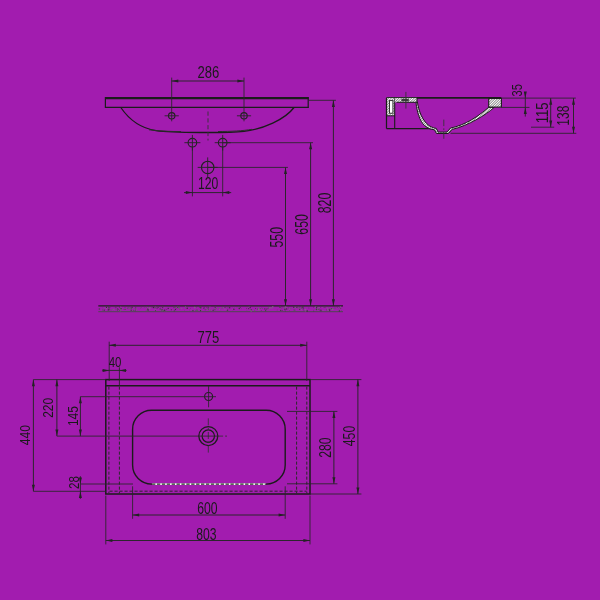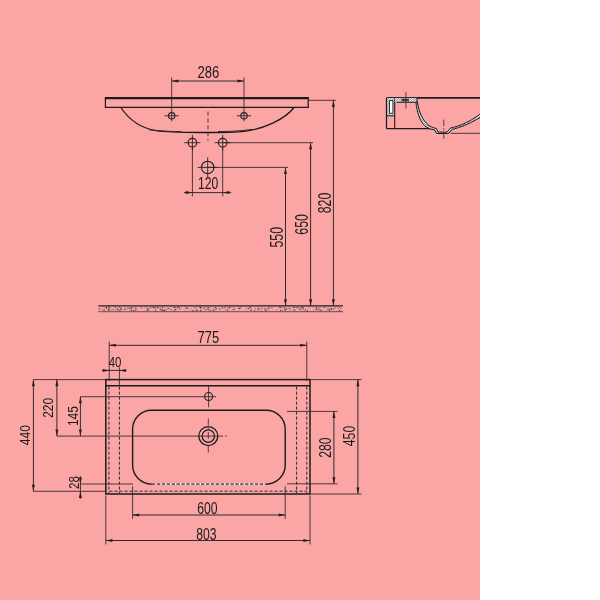--- a/index.html
+++ b/index.html
@@ -1,17 +1,17 @@
 <!DOCTYPE html>
 <html><head>
 <meta charset="utf-8">
 <title>Washbasin technical drawing</title>
 <style>
 html,body{margin:0;padding:0;background:#ffffff;}
-#page{width:480px;height:600px;position:relative;background:#fca5a5;overflow:hidden;}
+#page{width:600px;height:600px;position:relative;background:#a21caf;overflow:hidden;}
 svg{display:block;}
 text{font-family:"Liberation Sans",sans-serif;fill:#1a1a1a;}
 </style>
 </head>
 <body>
 
 <div id="page">
 <svg width="600" height="600" viewBox="0 0 600 600">
 <defs>
 <pattern id="hat" width="1.8" height="1.8" patternUnits="userSpaceOnUse" patternTransform="rotate(45)">

